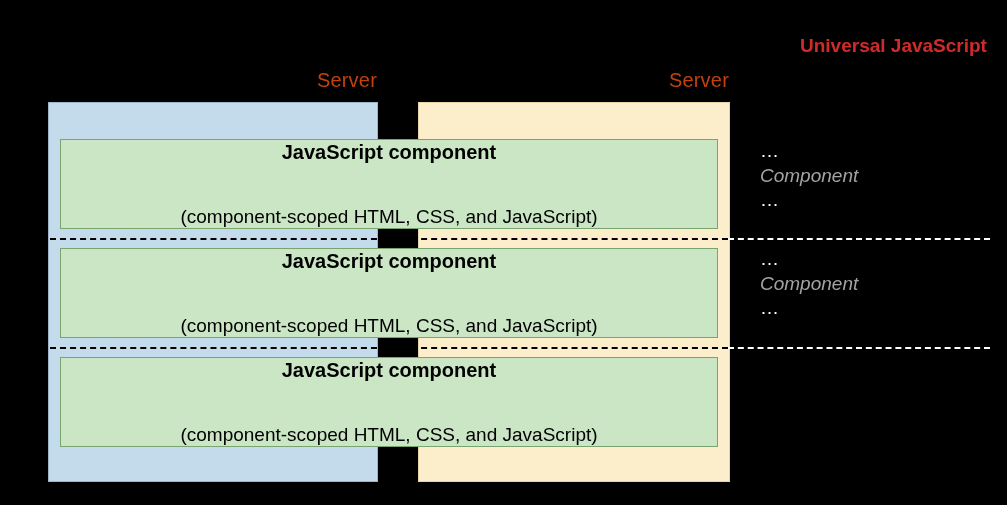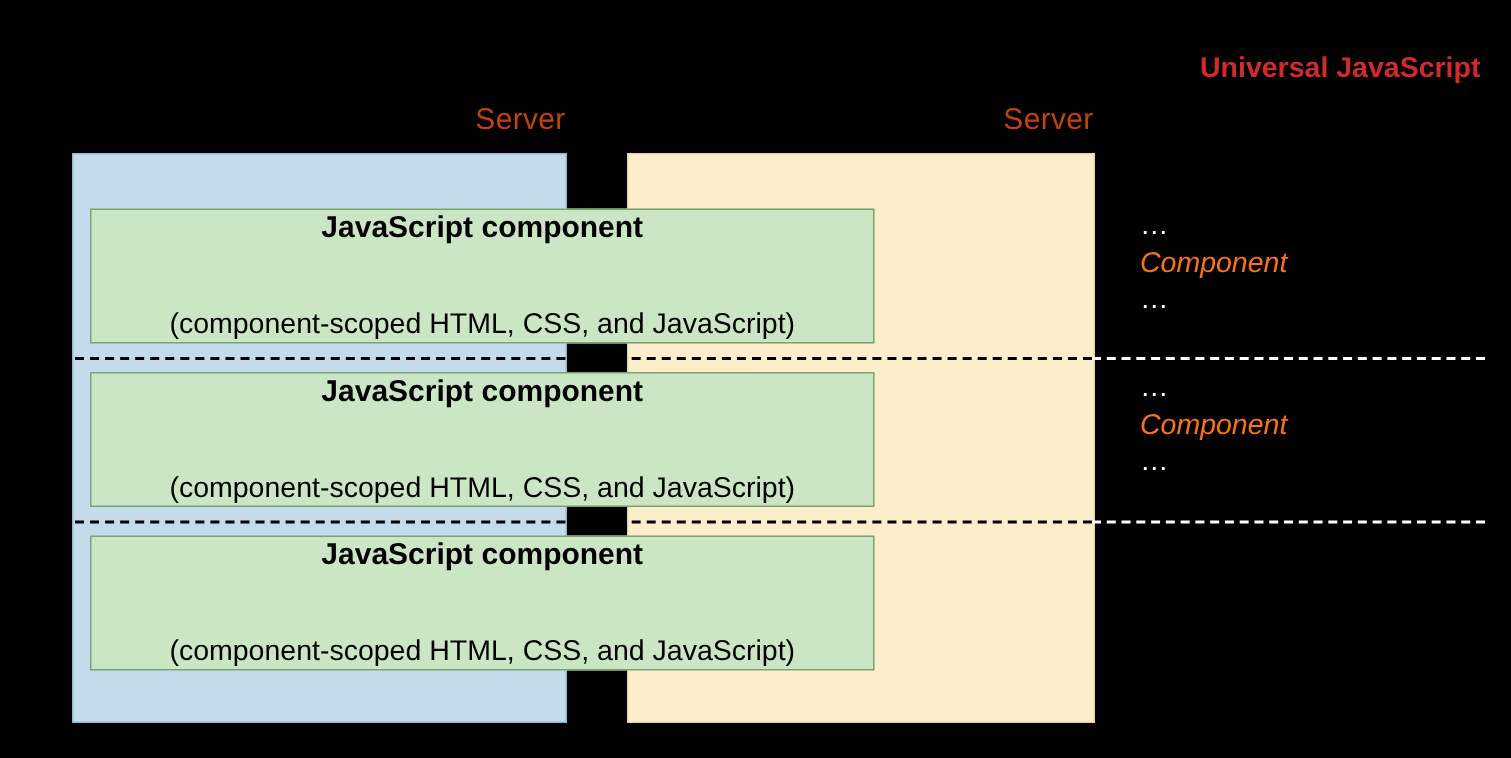--- a/index.html
+++ b/index.html
@@ -7,21 +7,21 @@
 
   .stage { position: relative; width: 1007px; height: 505px; }
 
   
   .col { position: absolute; top: 102px; height: 380px; }
   .col-left  { left: 48px;  width: 330px; background: #c3dbeb; border: 1px solid #9bb6c9; }
   .col-right { left: 418px; width: 312px; background: #fdeecb; border: 1px solid #e6d6a7; }
   .col-label { position: absolute; top: -34px; width: 100%; text-align: right; color: #c2410c; font-size: 20px; letter-spacing: .2px; }
 
   
-  .comp { position: absolute; left: 60px; width: 523px; height: 90px; background: #cbe6c5; border: 1px solid #7aa46f; display: flex; flex-direction: column; align-items: center; justify-content: center; line-height: 1.25; }
+  .comp { position: absolute; left: 60px; width: 658px; height: 90px; background: #cbe6c5; border: 1px solid #7aa46f; display: flex; flex-direction: column; align-items: center; justify-content: center; line-height: 1.25; }
   .comp .t1 { font-weight: 700; color: #000; font-size: 20px; }
   .comp .t2 { color: #000; font-size: 19px; margin-top: 40px; }
   .c1 { top: 139px; }
   .c2 { top: 248px; }
   .c3 { top: 357px; }
 
   
   .sep { position: absolute; left: 50px; width: 678px; border-top: 2px dashed #000; }
   .s1 { top: 238px; }
   .s2 { top: 347px; }
@@ -29,21 +29,21 @@
   
   .ext { position: absolute; left: 728px; width: 262px; border-top: 2px dashed #fff; }
   .e1 { top: 238px; }
   .e2 { top: 347px; }
 
   
   .ann { position: absolute; color: #fff; font-size: 19px; line-height: 1.3; }
   .title { left: 760px; top: 34px; color: #d12a2a; font-weight: 700; font-size: 19px; line-height: 1.25; margin-left: 40px; }
   .a1 { left: 760px; top: 139px; }
   .a2 { left: 760px; top: 247px; }
-  .red-em { color: #f97316; font-style: italic; text-align: right; }
+  .red-em { color: #a3a3a3; font-style: italic; text-align: right; }
 </style>
 </head>
 <body>
 
 <div class="stage">
 
   <div class="col col-left">
     <div class="col-label">Server</div>
   </div>
 

